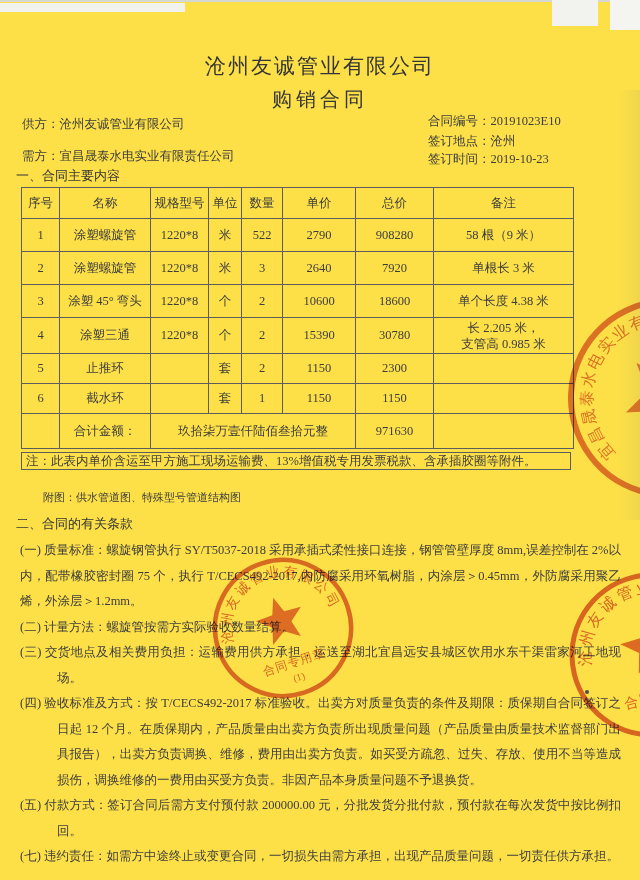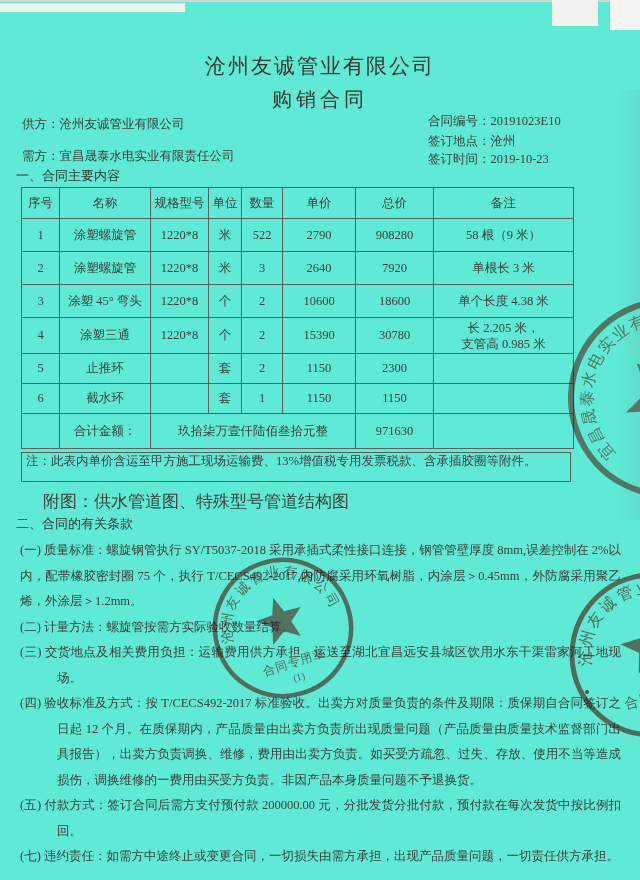--- a/index.html
+++ b/index.html
@@ -1,17 +1,17 @@
 <!DOCTYPE html>
 <html><head>
 <meta charset="utf-8">
 <style>
   html,body{margin:0;padding:0;}
   body{background:#e8e8e6;font-family:"Liberation Serif","DejaVu Serif",serif;}
-  .page{position:relative;width:640px;height:880px;margin:0 auto;background:#5eead4;
+  .page{position:relative;width:640px;height:880px;margin:0 auto;background:#fde047;
         overflow:hidden;color:#3d3d3d;}
   
   .top-edge{position:absolute;left:0;top:0;width:640px;height:2px;background:#d6d6d3;}
   .top-strip{position:absolute;left:0;top:3px;width:185px;height:9px;background:#f1f1ee;}
   .top-box-a{position:absolute;left:552px;top:0;width:46px;height:26px;background:#f2f2ef;}
   .top-box-b{position:absolute;left:610px;top:0;width:30px;height:30px;background:#f4f4f1;}
   .right-band{position:absolute;right:0;top:90px;width:22px;height:430px;
               background:linear-gradient(to right,rgba(0,0,0,0),rgba(120,118,112,.10));}
   .dot-artifact{position:absolute;left:585px;top:690px;width:4px;height:4px;border-radius:50%;background:#4c4c4c;}
 
@@ -32,24 +32,24 @@
   .s2{top:515px;}
 
   table.main{position:absolute;left:21px;top:187px;border-collapse:collapse;table-layout:fixed;
              font-size:12.5px;color:#3d3d3d;}
   table.main td,table.main th{border:1px solid #5d5d5d;text-align:center;vertical-align:middle;
              font-weight:normal;padding:0 2px;overflow:hidden;}
   tr.hrow{height:31px;} tr.r1{height:33px;} tr.r2{height:33px;} tr.r3{height:33px;}
   tr.r4{height:36px;} tr.r5{height:30px;} tr.r6{height:30px;} tr.trow{height:35px;}
   td.pre{white-space:pre-line;line-height:16px;}
 
-  .note-box{position:absolute;left:21px;top:452px;width:550px;height:30px;
-            border:1px solid #5d5d5d;display:flex;align-items:flex-start;
+  .note-box{position:absolute;left:21px;top:452px;width:550px;height:18px;
+            border:1px solid #5d5d5d;display:flex;align-items:center;
             font-size:12.5px;padding:0 4px;box-sizing:border-box;white-space:nowrap;}
-  .attachment{position:absolute;left:22px;top:490px;font-size:17px;white-space:nowrap;padding-left:21px;}
+  .attachment{position:absolute;left:22px;top:490px;font-size:11px;white-space:nowrap;padding-left:21px;}
 
   .clauses{position:absolute;left:20px;top:538px;width:601px;font-size:12.5px;
            line-height:25.5px;text-align:justify;}
   .clauses p{margin:0;padding-left:37px;text-indent:-37px;}
   .clauses p.flush{padding-left:0;text-indent:0;}
 
   .seal{position:absolute;mix-blend-mode:multiply;}
   .seal svg{display:block;}
   .seal-a{left:561px;top:291px;transform:rotate(-42deg);opacity:.72;}
   .seal-b{left:208px;top:553px;transform:rotate(-18deg);opacity:.78;}

